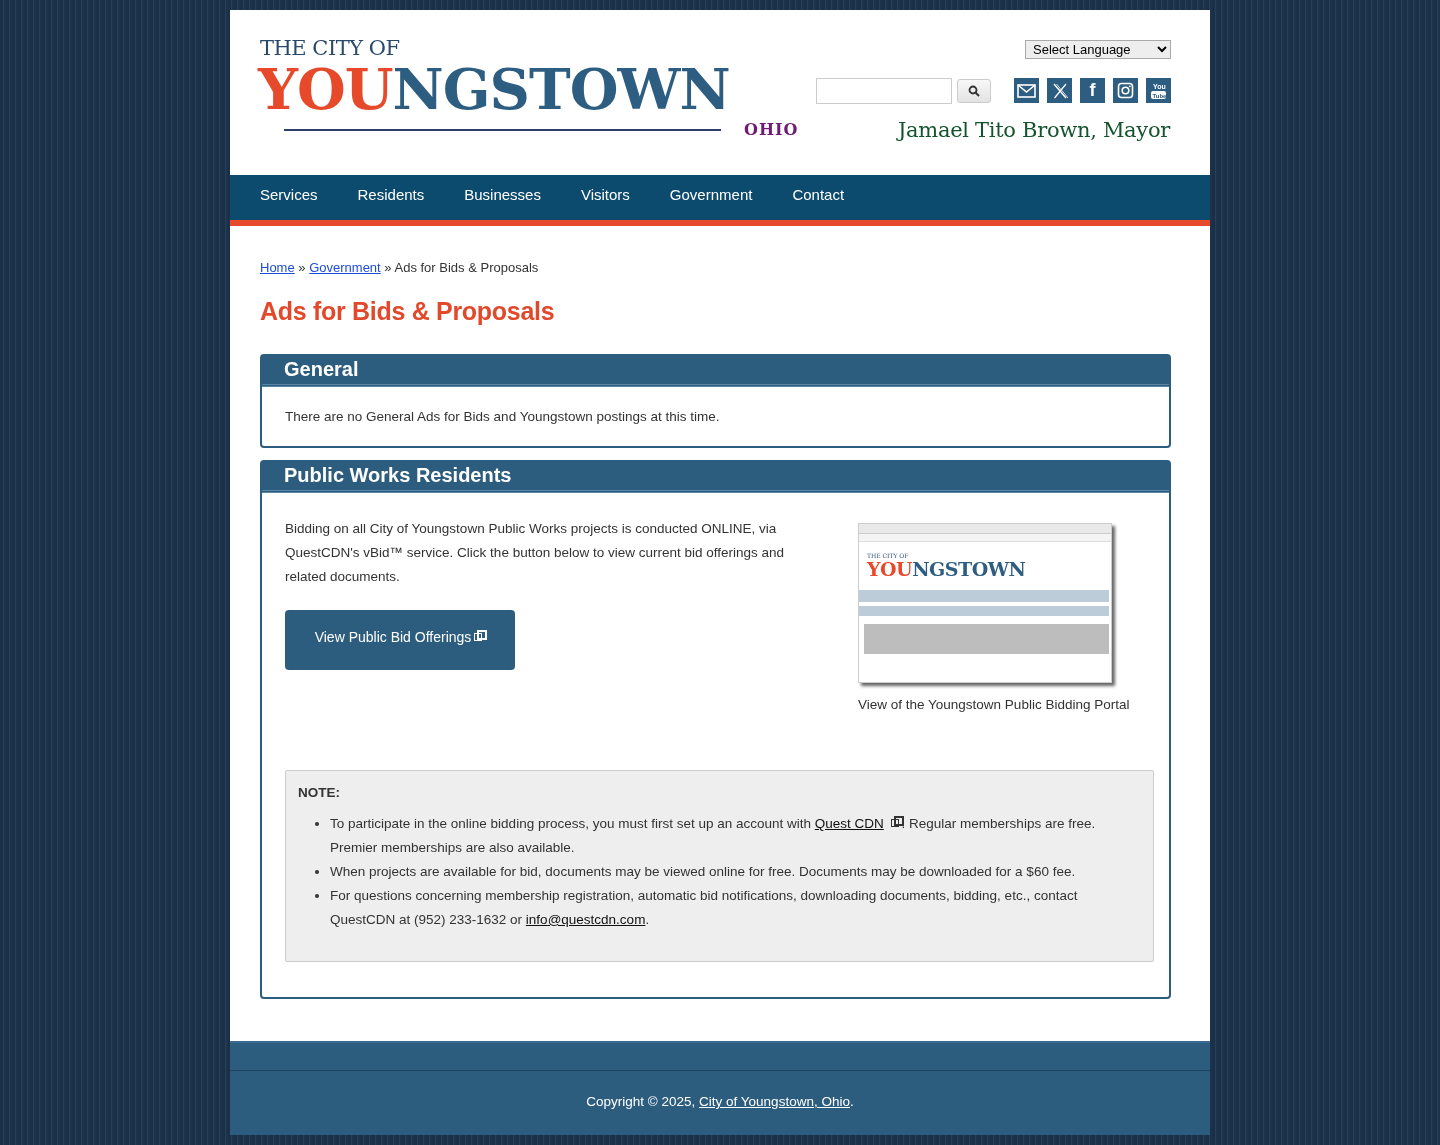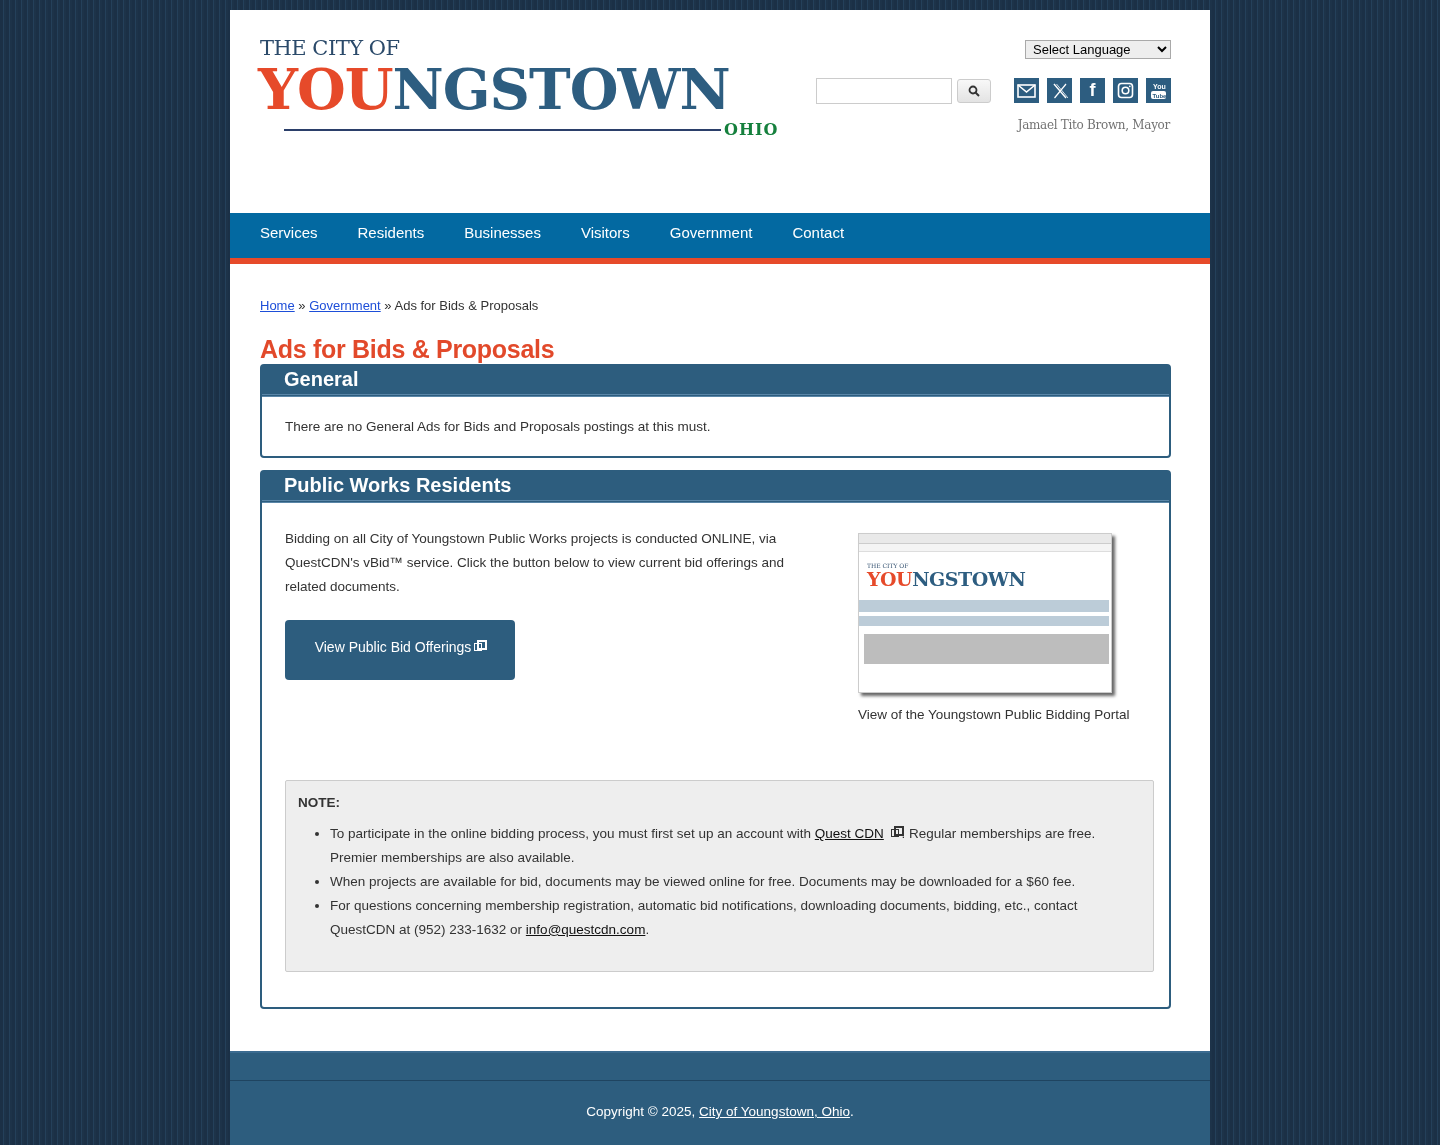--- a/index.html
+++ b/index.html
@@ -16,36 +16,36 @@
     background: #fff;
   }
   
   .header { position: relative; height: 165px; }
   .logo { position: absolute; left: 30px; top: 26px; width: 526px; height: 106px; }
   .logo .the-city { position: absolute; left: 0; top: 0; font-family: "DejaVu Serif", serif; font-size: 21px; color: #2b4a6a; letter-spacing: -0.5px; }
   .logo .big { position: absolute; left: -2px; top: 22px; font-family: "DejaVu Serif", serif; font-weight: bold; font-size: 56px; letter-spacing: -1px; line-height: 62px; }
   .logo .you { color: #e64a2a; }
   .logo .ngs { color: #2d5d80; }
   .logo .rule { position: absolute; left: 24px; top: 93px; width: 437px; height: 2px; background: #2b3f6a; }
-  .logo .ohio { position: absolute; left: 464px; top: 84px; font-family: "DejaVu Serif", serif; font-weight: bold; font-size: 16px; color: #15803d; letter-spacing: 1px; }
+  .logo .ohio { position: absolute; left: 484px; top: 84px; font-family: "DejaVu Serif", serif; font-weight: bold; font-size: 16px; color: #701a75; letter-spacing: 1px; }
   .lang-select { position: absolute; right: 39px; top: 30px; width: 146px; height: 19px; font-size: 13px; font-family: "Liberation Sans", sans-serif; border: 1px solid #a9a9a9; background: #eee; padding: 0 3px; }
   .search-box { position: absolute; left: 586px; top: 68px; width: 136px; height: 26px; border: 1px solid #ccc; background: #fff; }
   .search-btn { position: absolute; left: 727px; top: 69px; width: 34px; height: 24px; border: 1px solid #ccc; border-radius: 3px; background: linear-gradient(#f8f8f8, #e3e3e3); display: flex; align-items: center; justify-content: center; }
   .social { position: absolute; left: 784px; top: 68px; display: flex; gap: 8px; }
   .social .ico { width: 25px; height: 25px; background: #2d5d80; display: flex; align-items: center; justify-content: center; color: #fff; font-weight: bold; font-size: 15px; }
-  .mayor { position: absolute; right: 40px; top: 108px; font-family: "DejaVu Serif", serif; font-size: 12px; color: #737373; letter-spacing: -0.3px; }
+  .mayor { position: absolute; right: 40px; top: 108px; font-family: "DejaVu Serif", serif; font-size: 21px; color: #14532d; letter-spacing: -0.3px; }
   
-  .nav { height: 45px; background: #0369a1; border-bottom: 6px solid #e64a2a; height: 51px; display: flex; align-items: center; padding-left: 30px; margin-top: 38px; }
+  .nav { height: 45px; background: #0c4a6e; border-bottom: 6px solid #e64a2a; height: 51px; display: flex; align-items: center; padding-left: 30px; }
   .nav a { color: #fff; text-decoration: none; font-size: 15px; margin-right: 40px; padding-bottom: 6px; }
   
   .content { padding: 34px 39px 42px 30px; }
   .breadcrumb { font-size: 13px; color: #333; }
   .breadcrumb a { color: #1d4ed8; text-decoration: underline; }
   .page-title { margin: 22px 0 0 0; font-size: 25px; font-weight: bold; color: #e2492a; letter-spacing: -0.3px; }
-  .panel { border: 2px solid #2d5d7e; border-radius: 4px; }
+  .panel { border: 2px solid #2d5d7e; border-radius: 4px; margin-top: 28px; }
   .panel + .panel { margin-top: 12px; }
   .panel-head { background: #2d5d7e; color: #fff; font-size: 20px; font-weight: bold; padding: 2px 0 3px 22px; border-bottom: 3px double #5a86a8; }
   .panel-body { padding: 22px 23px; font-size: 13.5px; }
   .panel-body p { margin: 0; }
   .pw-body { padding: 24px 15px 35px 23px; position: relative; }
   .pw-text { width: 520px; line-height: 24px; font-size: 13.5px; }
   .pw-btn { display: inline-block; margin-top: 21px; width: 230px; height: 60px; background: #2d5d7e; color: #fff; border-radius: 4px; font-size: 14px; text-align: center; line-height: 54px; text-decoration: none; }
   .ext-icon { display: inline-block; width: 11px; height: 11px; position: relative; vertical-align: 1px; margin-left: 3px; }
   .ext-icon::before { content: ""; position: absolute; left: 0; top: 3px; width: 6px; height: 6px; border: 1px solid currentColor; }
   .ext-icon::after { content: ""; position: absolute; left: 3px; top: 0; width: 6px; height: 6px; border: 2px solid currentColor; background: transparent; }
@@ -142,21 +142,21 @@
       <a href="#">Government</a>
       <span>»</span>
       <span>Ads for Bids &amp; Proposals</span>
     </div>
 
     <h1 class="page-title">Ads for Bids &amp; Proposals</h1>
 
     <div class="panel">
       <div class="panel-head">General</div>
       <div class="panel-body">
-        <p>There are no General Ads for Bids and Proposals postings at this must.</p>
+        <p>There are no General Ads for Bids and Youngstown postings at this time.</p>
       </div>
     </div>
 
     <div class="panel">
       <div class="panel-head">Public Works Residents</div>
       <div class="pw-body">
         <div class="pw-text">Bidding on all City of Youngstown Public Works projects is conducted ONLINE, via QuestCDN's vBid™ service. Click the button below to view current bid offerings and related documents.</div>
         <a href="#" class="pw-btn"><span>View Public Bid Offerings</span><span class="ext-icon"></span></a>
 
         <div class="portal">

